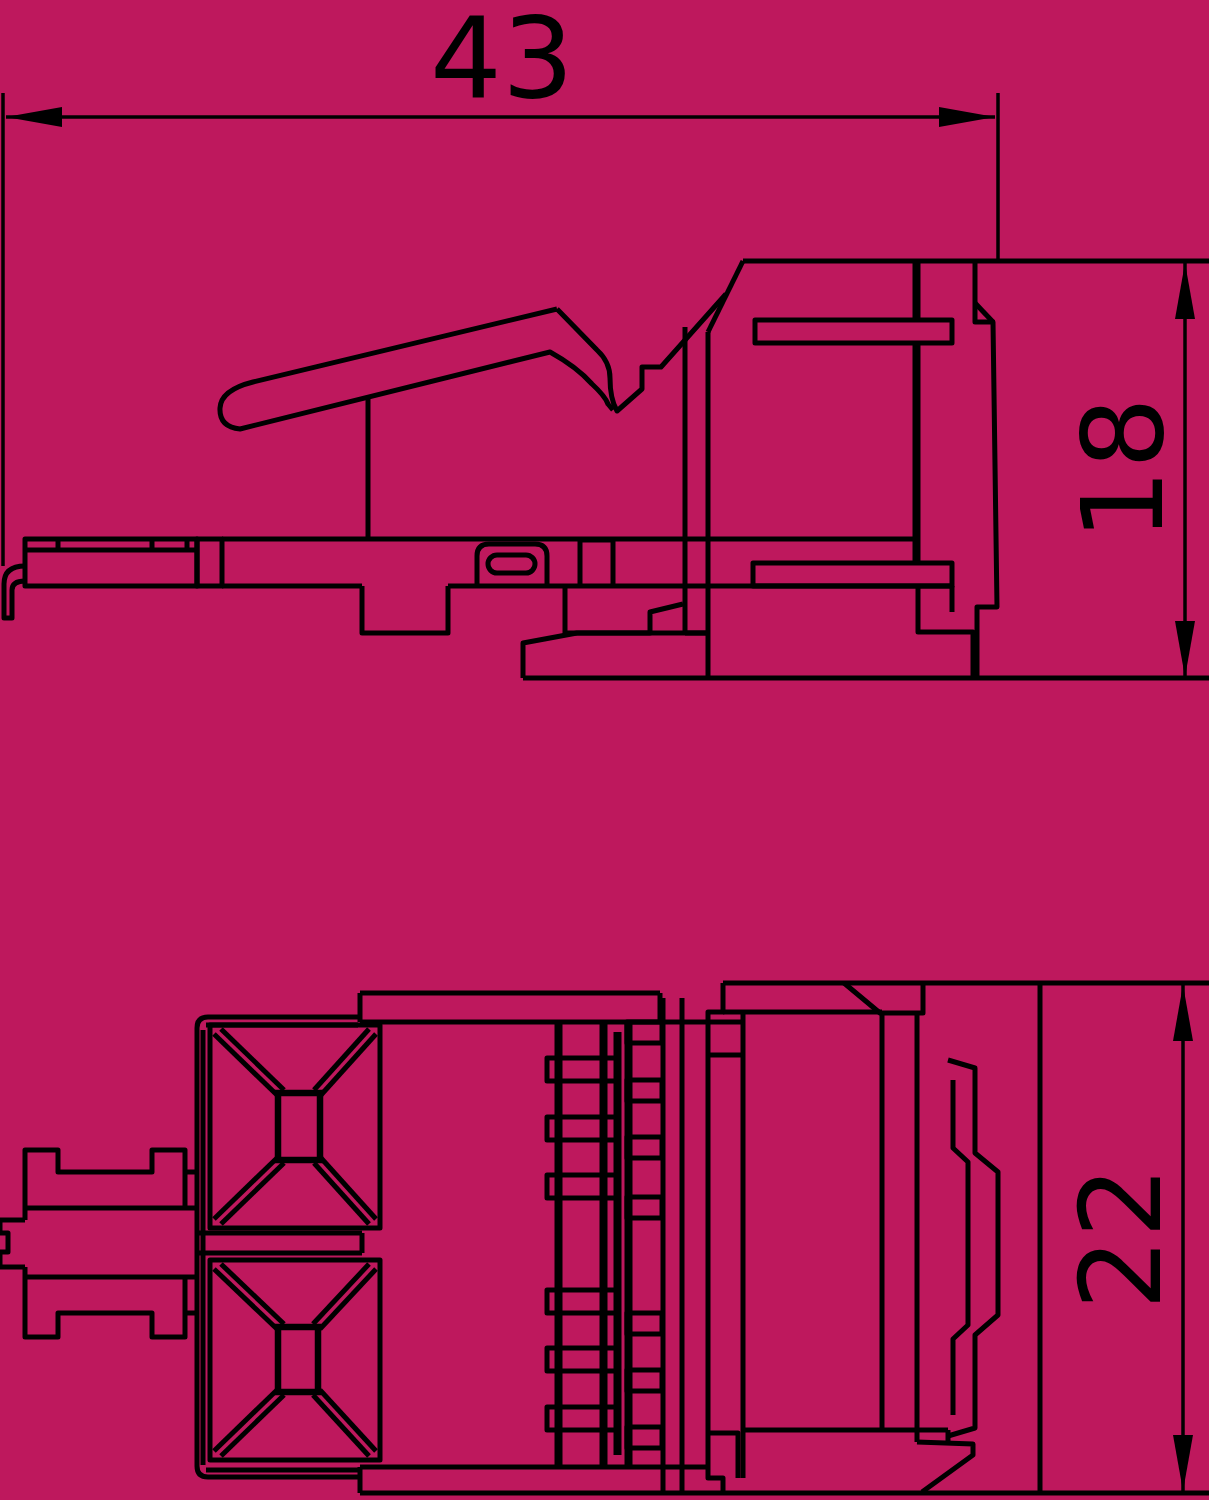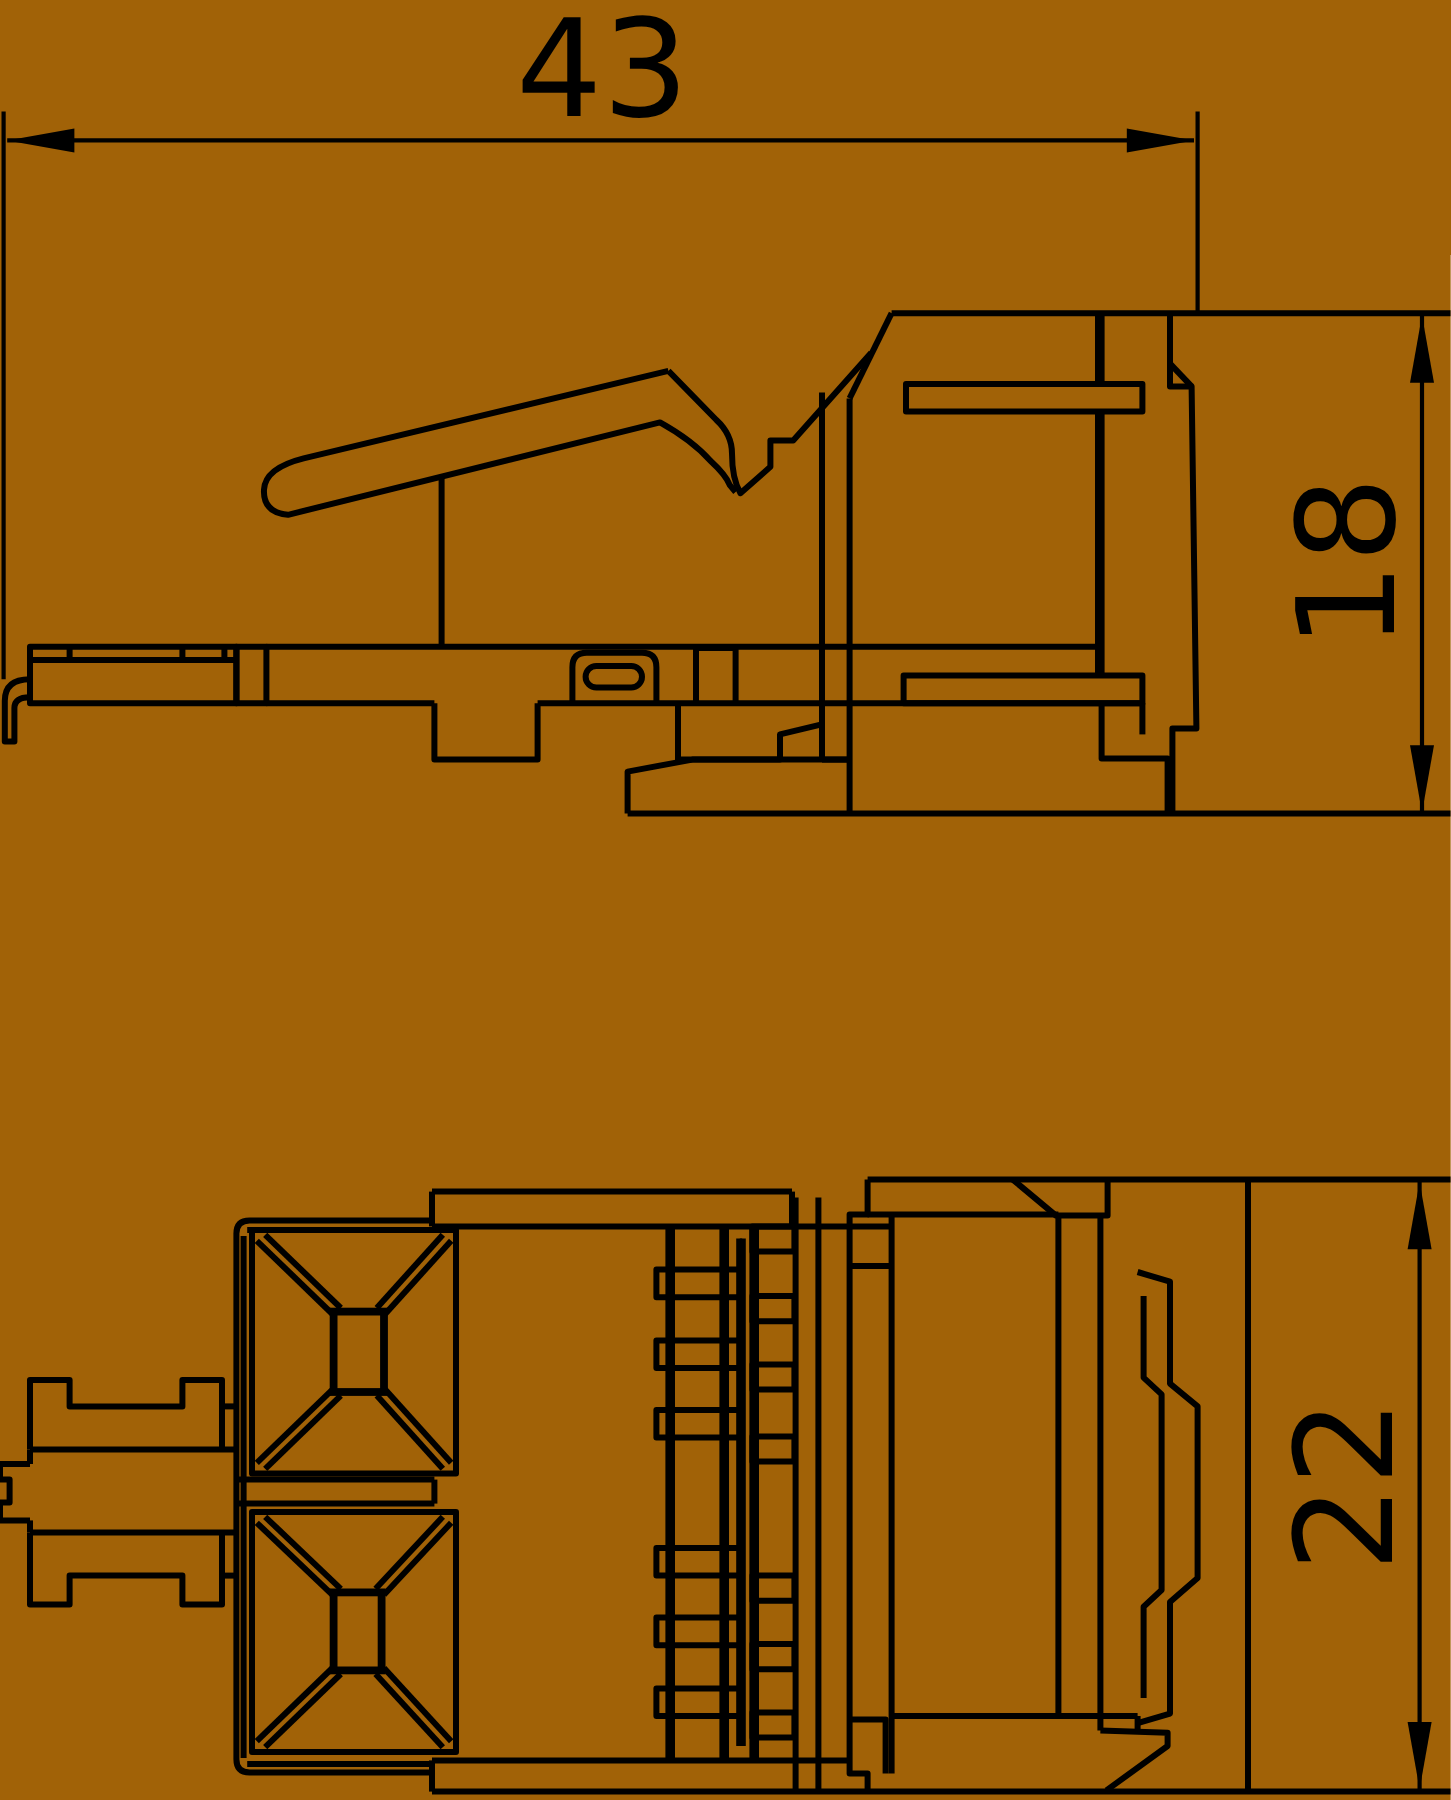--- a/index.html
+++ b/index.html
@@ -1,16 +1,16 @@
 <!DOCTYPE html>
 <html><head>
 <meta charset="utf-8">
 <style>
   html,body{margin:0;padding:0;background:#ffffff;}
-  .sheet{position:relative;width:1209px;height:1500px;background:#a16207;overflow:hidden;
+  .sheet{position:relative;width:1209px;height:1500px;background:#be185d;overflow:hidden;
          font-family:"DejaVu Sans","Liberation Sans",sans-serif;}
   svg{display:block}
   .part{fill:none;stroke:#000;stroke-width:5;stroke-linejoin:round;stroke-linecap:butt;}
   .part-bold{fill:none;stroke:#000;stroke-width:6.5;stroke-linejoin:miter;}
   .dim{fill:none;stroke:#000;stroke-width:3.5;stroke-linecap:butt;}
   .arrow{fill:#000;stroke:none;}
   .dimtext{fill:#000;font-size:113px;letter-spacing:0px;}
 </style>
 </head>
 <body>

